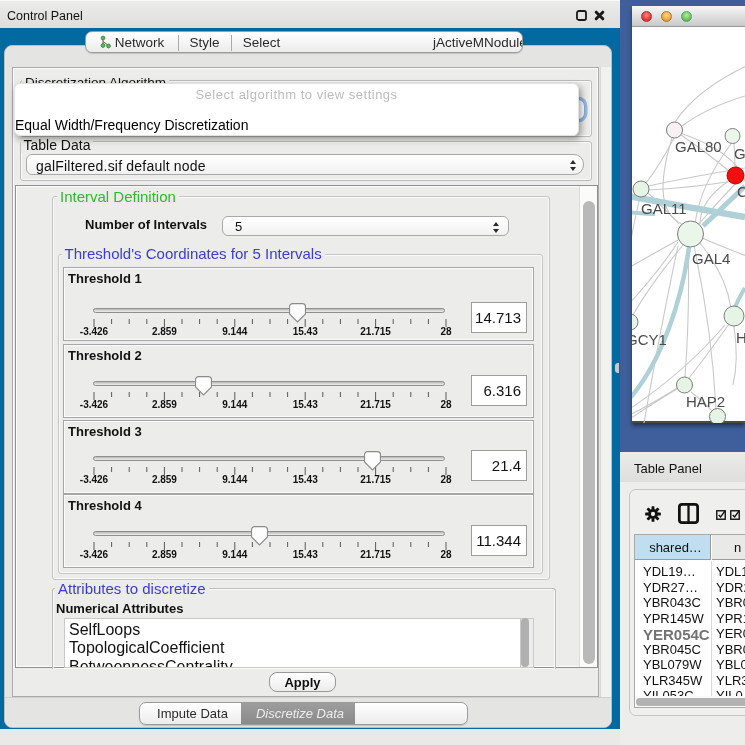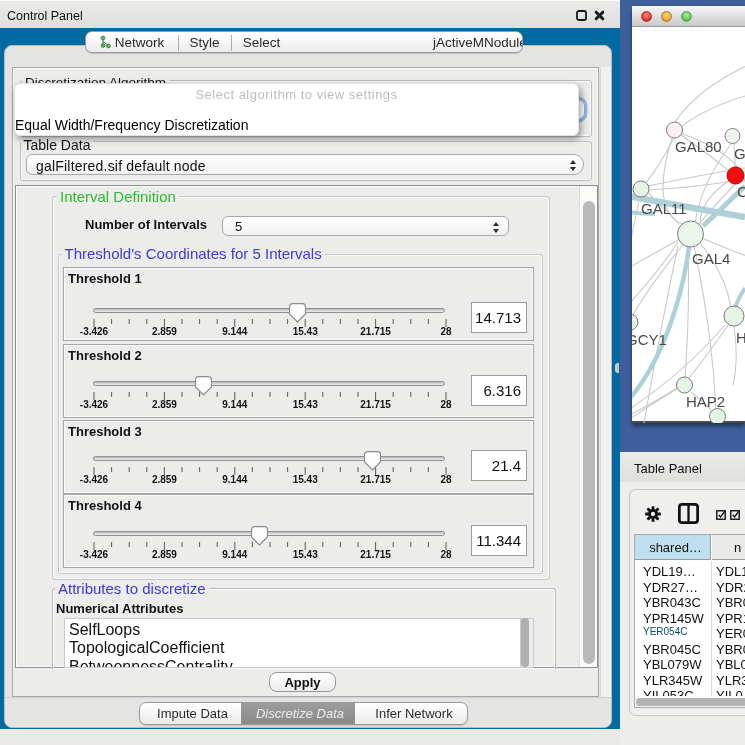--- a/index.html
+++ b/index.html
@@ -245,21 +245,20 @@
   <div class="abs" style="left:521px;top:618px;width:8px;height:49px;background:#b0b0b0;border-radius:4px;"></div>
 
   <div class="abs" style="left:13px;top:669px;width:585px;height:27px;background:#ececeb;"></div>
   <div class="abs" style="left:269px;top:672px;width:67px;height:20px;background:linear-gradient(#ffffff,#ececec);border:1px solid #989898;border-radius:8px;font-size:13px;font-weight:bold;color:#111;text-align:center;padding-top:2px;">Apply</div>
 
   <div class="abs" style="left:5px;top:697px;width:606px;height:30px;border-top:1px solid #d0d0cf;background:#e4e4e3;border-radius:0 0 8px 8px;"></div>
   <div id="bottomtabs">
       <div class="abs" style="left:139px;top:702px;width:329px;height:23px;border:1px solid #9b9b9b;border-radius:7px;background:linear-gradient(#ffffff,#ececec);box-shadow:0 1px 1px rgba(0,0,0,.15);overflow:hidden;">
         <div style="position:absolute;left:0px;top:0;width:101px;height:23px;text-align:center;font-size:13px;line-height:22px;color:#2a2a2a;text-indent:4px;">Impute Data</div>
         <div style="position:absolute;left:101px;top:0;width:114px;height:23px;text-align:center;font-size:13px;line-height:22px;color:#2a2a2a;text-indent:4px;background:linear-gradient(#9d9d9d,#888888);color:#ededed;font-style:italic;">Discretize Data</div>
-        <div style="position:absolute;left:215px;top:0;width:114px;height:23px;text-align:center;font-size:13px;line-height:22px;color:#2a2a2a;text-indent:4px;">Infer Network</div>
       </div>
     </div>
 
   <div class="abs" style="left:0;top:729px;width:620px;height:16px;background:#e9e9e8;"></div>
 
   <div id="toptabs">
       <div class="abs" style="left:85px;top:31px;width:438px;height:22px;border:1px solid #9b9b9b;border-radius:7px;background:linear-gradient(#ffffff,#ececec);box-shadow:0 1px 1px rgba(0,0,0,.15);overflow:hidden;">
         <div style="position:absolute;left:0px;top:0;width:92px;height:22px;text-align:center;font-size:13.5px;line-height:21px;color:#2a2a2a;"><svg width="11" height="14" viewBox="0 0 11 14" style="vertical-align:-2px;margin-right:4px;">
             <line x1="3" y1="3" x2="3" y2="10.5" stroke="#666" stroke-width="1"></line>
             <line x1="3" y1="6.5" x2="8.5" y2="10.5" stroke="#666" stroke-width="1"></line>
@@ -393,21 +392,21 @@
   <div class="abs" style="left:76px;top:26px;width:1px;height:135px;background:#dadada;"></div>
   <div id="tablerows" class="abs" style="left:0;top:25px;width:200px;height:136px;overflow:hidden;">
       <div style="position:absolute;left:8px;top:4px;font-size:13px;color:#111;">YDL19…</div>
       <div style="position:absolute;left:81px;top:4px;font-size:13px;color:#111;">YDL1</div>
       <div style="position:absolute;left:8px;top:19.5px;font-size:13px;color:#111;">YDR27…</div>
       <div style="position:absolute;left:81px;top:19.5px;font-size:13px;color:#111;">YDR2</div>
       <div style="position:absolute;left:8px;top:35px;font-size:13px;color:#111;">YBR043C</div>
       <div style="position:absolute;left:81px;top:35px;font-size:13px;color:#111;">YBR0</div>
       <div style="position:absolute;left:8px;top:50.5px;font-size:13px;color:#111;">YPR145W</div>
       <div style="position:absolute;left:81px;top:50.5px;font-size:13px;color:#111;">YPR1</div>
-      <div style="position:absolute;left:8px;top:66px;font-size:10px;color:#0c4a6e;">YER054C</div>
+      <div style="position:absolute;left:8px;top:66px;font-size:15px;color:#737373;font-weight:bold;">YER054C</div>
       <div style="position:absolute;left:81px;top:66px;font-size:13px;color:#111;">YER0</div>
       <div style="position:absolute;left:8px;top:81.5px;font-size:13px;color:#111;">YBR045C</div>
       <div style="position:absolute;left:81px;top:81.5px;font-size:13px;color:#111;">YBR0</div>
       <div style="position:absolute;left:8px;top:97px;font-size:13px;color:#111;">YBL079W</div>
       <div style="position:absolute;left:81px;top:97px;font-size:13px;color:#111;">YBL0</div>
       <div style="position:absolute;left:8px;top:112.5px;font-size:13px;color:#111;">YLR345W</div>
       <div style="position:absolute;left:81px;top:112.5px;font-size:13px;color:#111;">YLR3</div>
       <div style="position:absolute;left:8px;top:128px;font-size:13px;color:#111;">YIL053C</div>
       <div style="position:absolute;left:81px;top:128px;font-size:13px;color:#111;">YIL0</div>
     </div>

